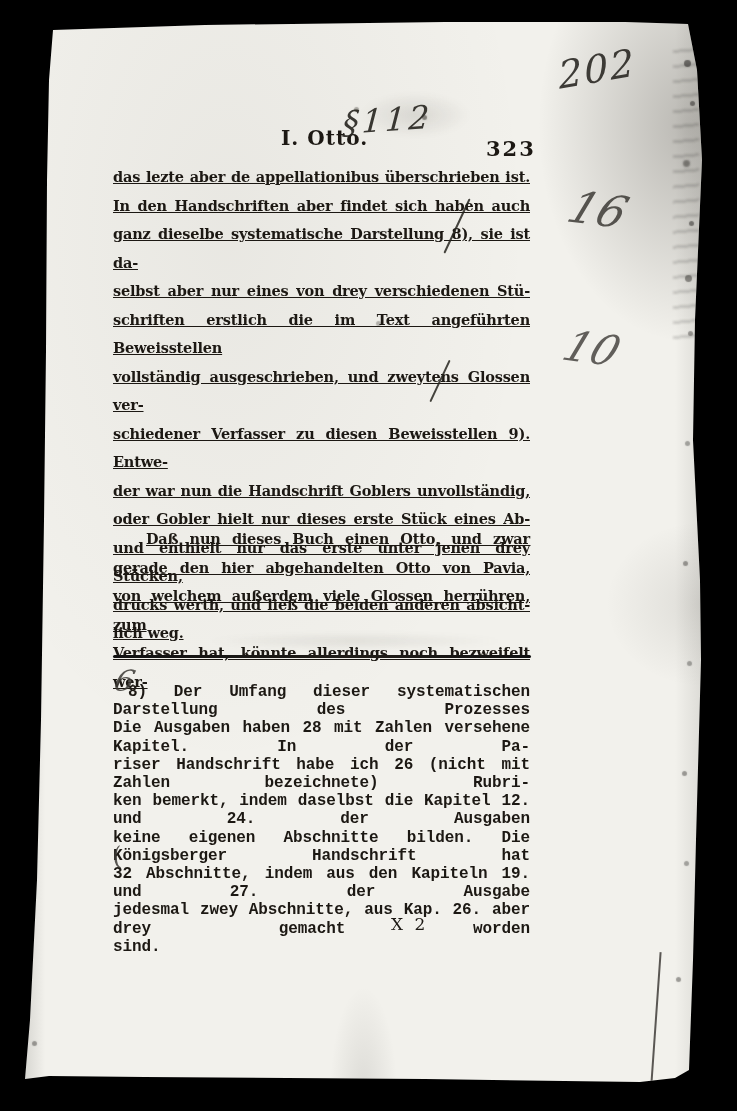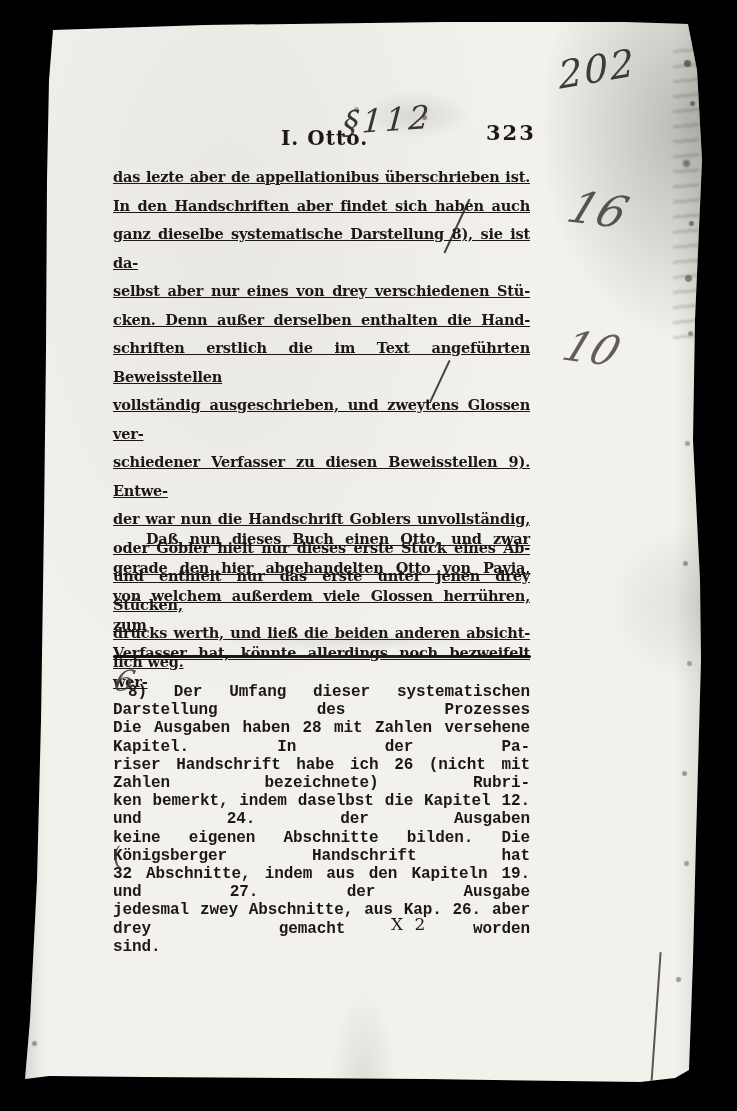--- a/index.html
+++ b/index.html
@@ -36,21 +36,21 @@
     );
     color:var(--ink);
   }
 
   
   .running-title{
     position:absolute;left:256px;top:106px;
     font-size:20px;font-weight:bold;letter-spacing:1px;
   }
   .page-number{
-    position:absolute;left:461px;top:100px;
+    position:absolute;left:461px;top:116px;
     font-size:21px;font-weight:bold;letter-spacing:2px;
   }
 
   
   .para,.fnote{position:absolute;left:88px;width:417px;font-weight:bold;}
   .para{font-size:14.5px;line-height:28.5px;letter-spacing:-0.2px;text-decoration:underline;}
   .para1{top:143px;}
   .para2{top:505px;}
   .fnote{font-size:16px;line-height:18.2px;letter-spacing:-0.1px;font-family:Liberation Mono, monospace;}
   .fn8{top:663px;}
@@ -135,21 +135,20 @@
   <div class="page">
 
     <span class="running-title">I. Otto.</span>
     <span class="page-number">323</span>
 
     <div class="para para1">
         <div class="tline">das lezte aber de appellationibus überschrieben ist.</div>
         <div class="tline">In den Handschriften aber findet sich haben auch</div>
         <div class="tline">ganz dieselbe systematische Darstellung 8), sie ist da-</div>
         <div class="tline">selbst aber nur eines von drey verschiedenen Stü-</div>
-        <div class="tline">cken. Denn außer derselben enthalten die Hand-</div>
         <div class="tline">schriften erstlich die im Text angeführten Beweisstellen</div>
         <div class="tline">vollständig ausgeschrieben, und zweytens Glossen ver-</div>
         <div class="tline">schiedener Verfasser zu diesen Beweisstellen 9). Entwe-</div>
         <div class="tline">der war nun die Handschrift Goblers unvollständig,</div>
         <div class="tline">oder Gobler hielt nur dieses erste Stück eines Ab-</div>
         <div class="tline">und enthielt nur das erste unter jenen drey Stücken,</div>
         <div class="tline">drucks werth, und ließ die beiden anderen absicht-</div>
         <div class="tline last">lich weg.</div>
       </div>
     <div class="para para2">

